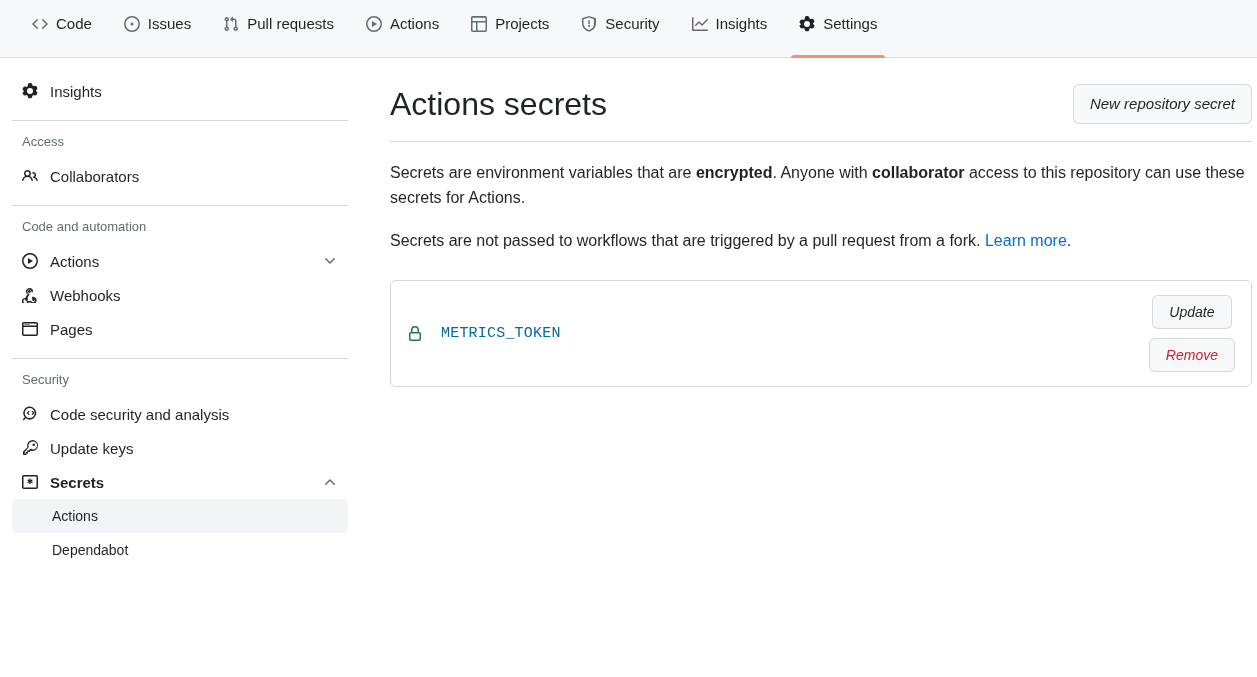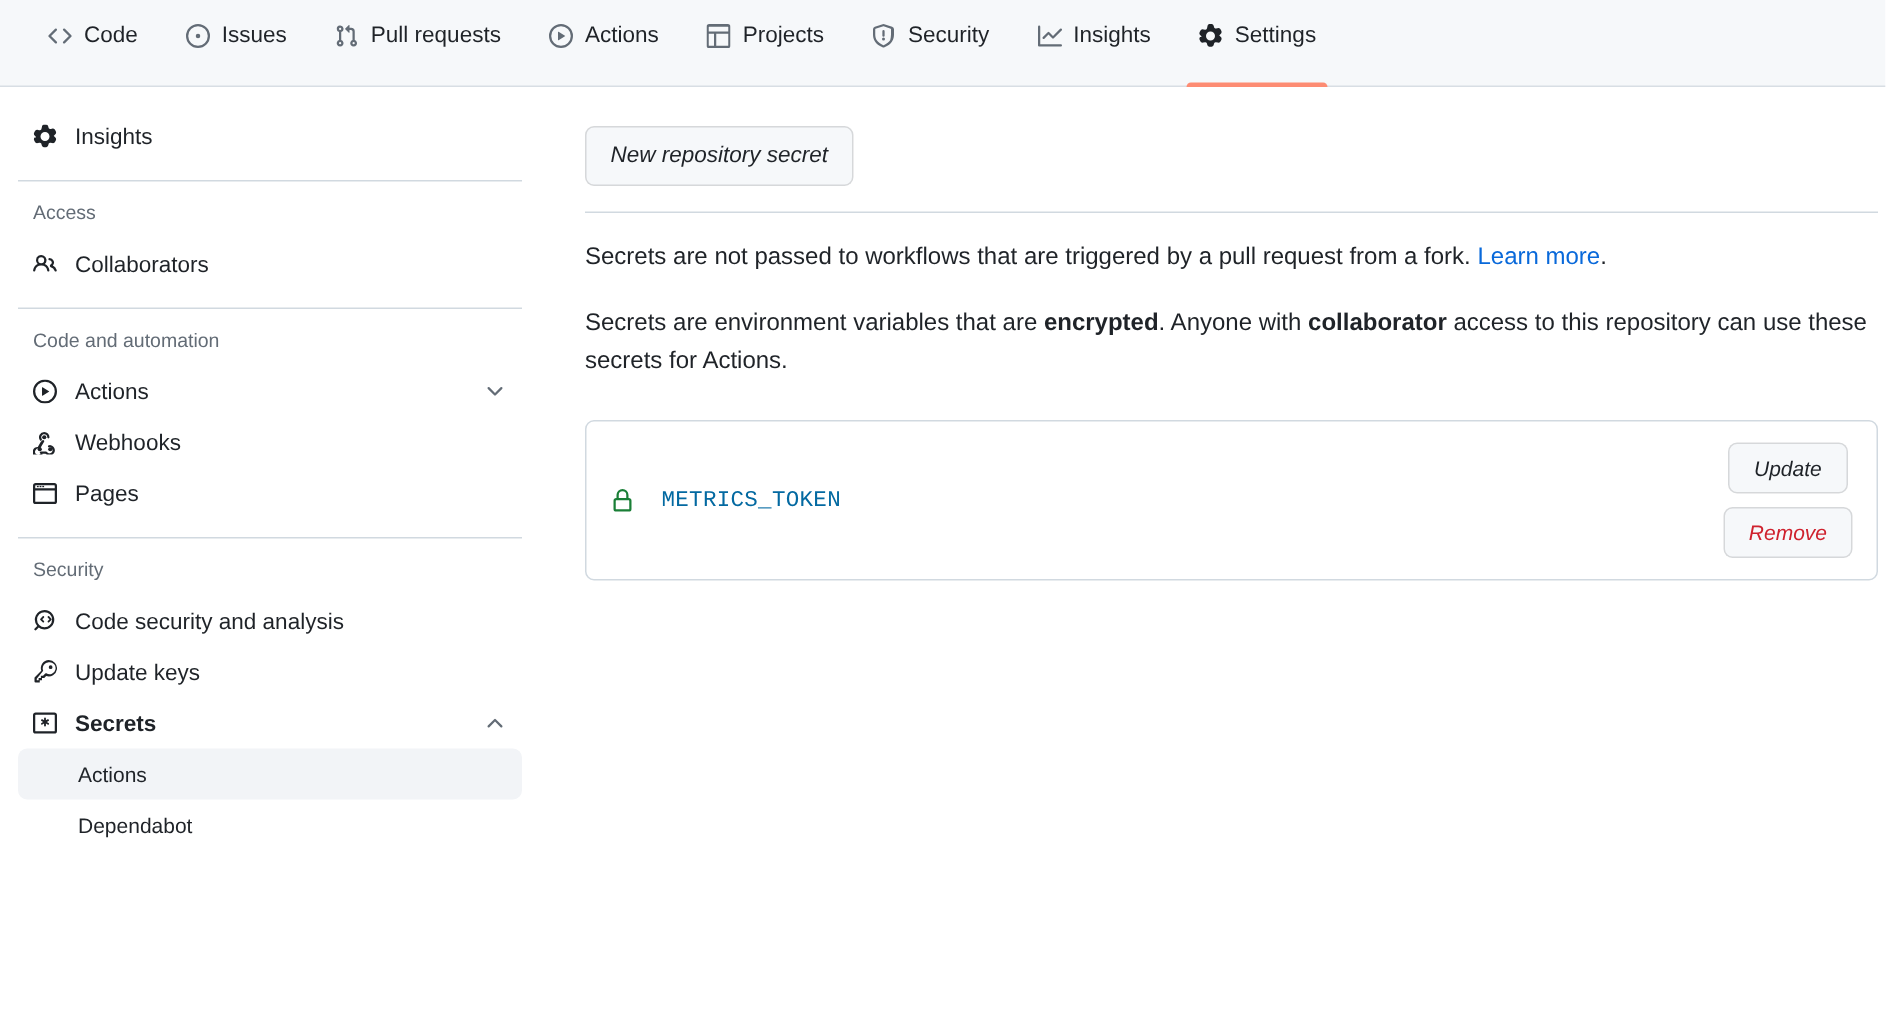--- a/index.html
+++ b/index.html
@@ -406,26 +406,27 @@
 
     <div class="side-sub">
       <span>Dependabot</span>
     </div>
 
   </aside>
 
   <main class="main">
 
     <div class="main-head">
+      <h1 class="main-title">Actions secrets</h1>
       <button class="btn btn-new">New repository secret</button>
     </div>
 
+    <p class="desc"><span>Secrets are environment variables that are </span><b>encrypted</b><span>. Anyone with </span><b>collaborator</b><span> access to this repository can use these secrets for Actions.</span></p>
+
     <p class="desc second"><span>Secrets are not passed to workflows that are triggered by a pull request from a fork. </span><a class="link">Learn more</a><span>.</span></p>
-
-    <p class="desc"><span>Secrets are environment variables that are </span><b>encrypted</b><span>. Anyone with </span><b>collaborator</b><span> access to this repository can use these secrets for Actions.</span></p>
 
     <div class="secrets-box">
       <div class="secret-row">
         <svg class="secret-lock" width="16" height="16" viewBox="0 0 16 16">
             <path d="M4 4a4 4 0 0 1 8 0v2h.25c.966 0 1.75.784 1.75 1.75v5.5A1.75 1.75 0 0 1 12.25 15h-8.5A1.75 1.75 0 0 1 2 13.25v-5.5C2 6.784 2.784 6 3.75 6H4Zm8.25 3.5h-8.5a.25.25 0 0 0-.25.25v5.5c0 .138.112.25.25.25h8.5a.25.25 0 0 0 .25-.25v-5.5a.25.25 0 0 0-.25-.25ZM10.5 6V4a2.5 2.5 0 1 0-5 0v2Z"></path>
           </svg>
         <span class="secret-name">METRICS_TOKEN</span>
         <div class="secret-actions">
           <button class="btn">Update</button>
           <button class="btn btn-danger">Remove</button>

